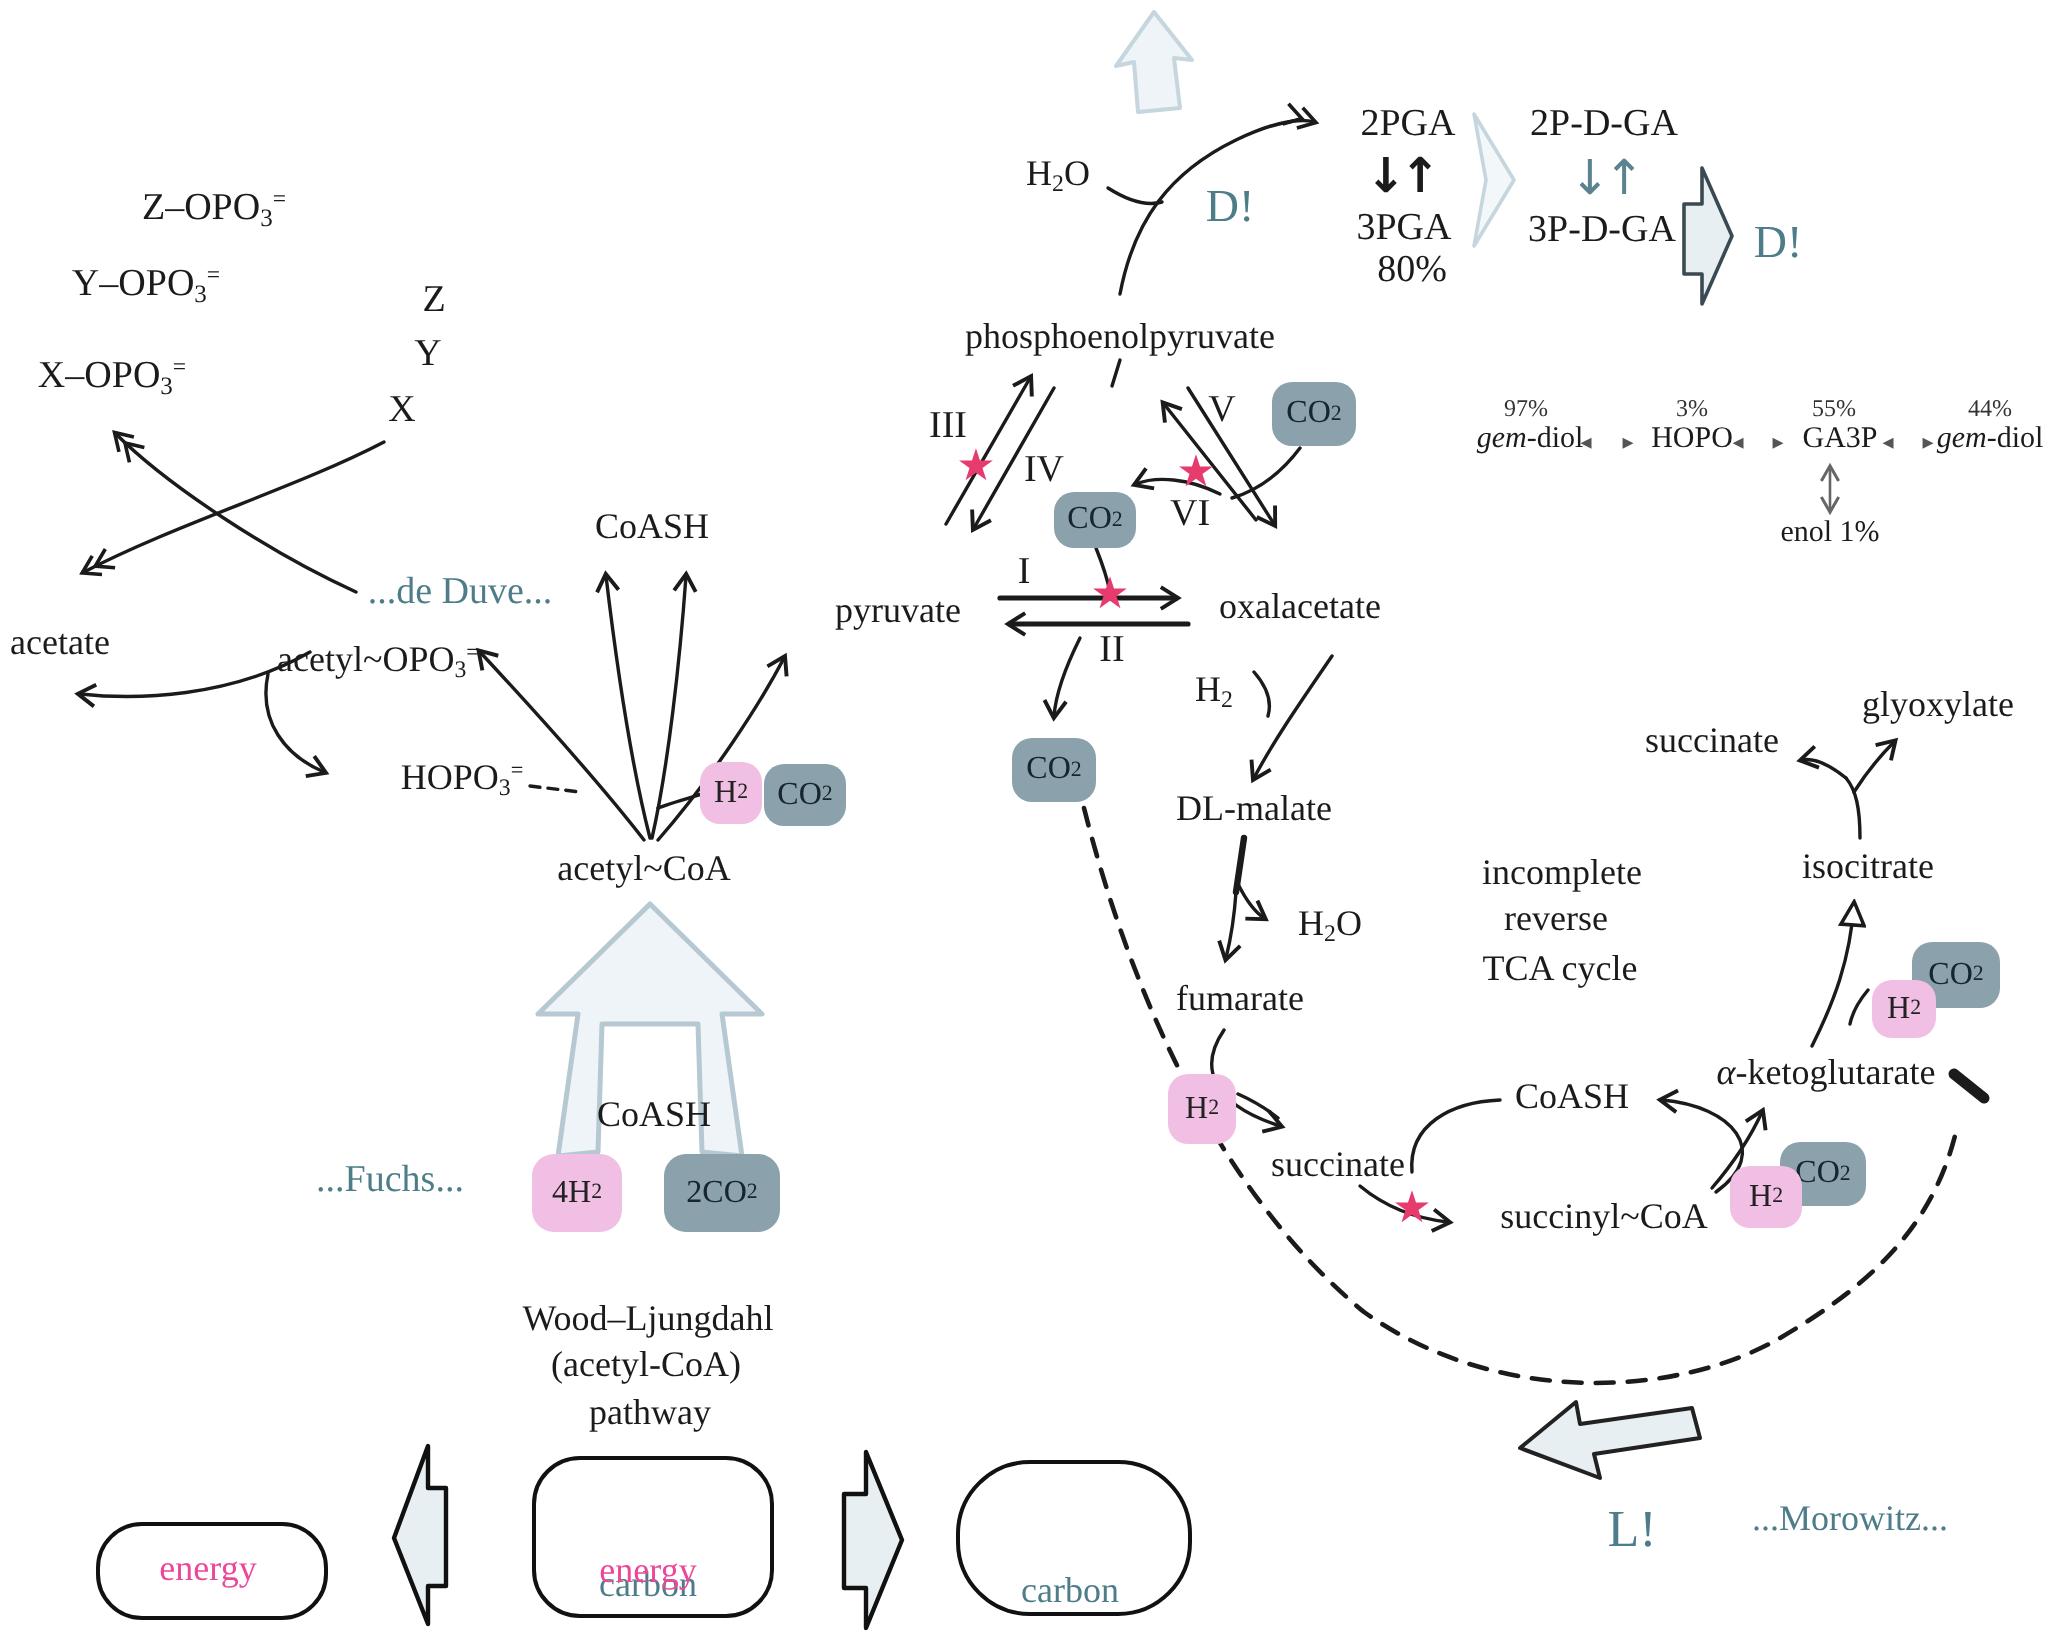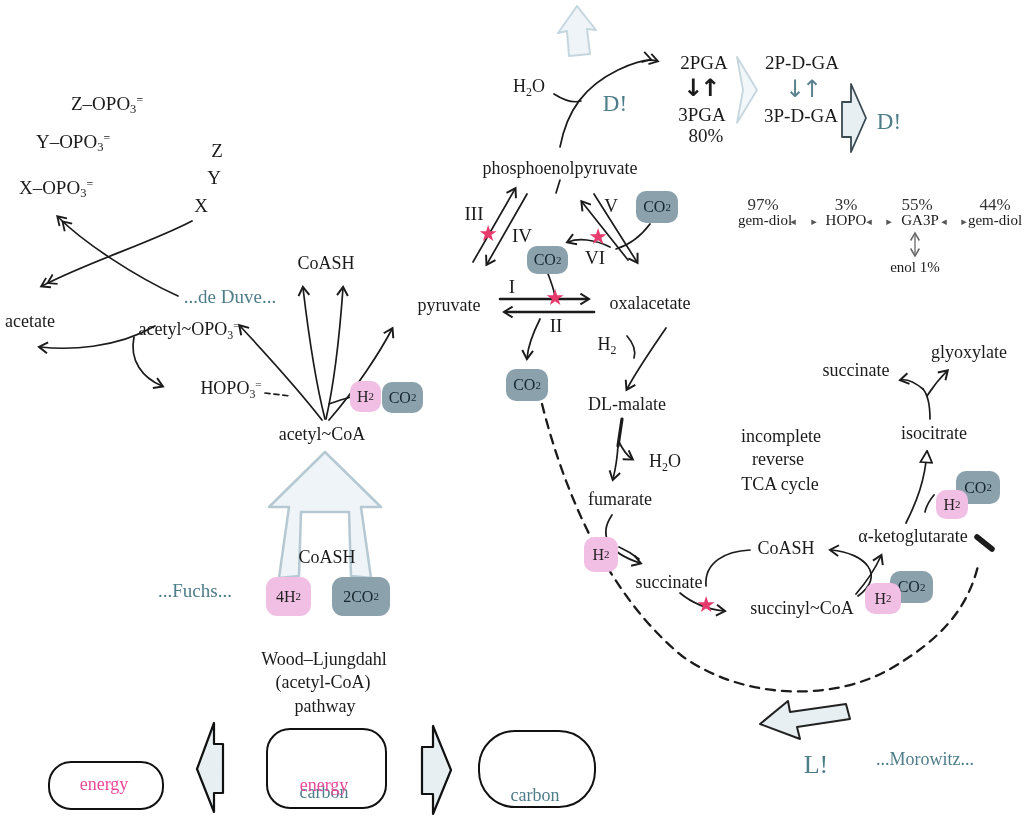--- a/index.html
+++ b/index.html
@@ -2,38 +2,38 @@
 <html><head>
 <meta charset="utf-8">
 <style>
   html,body{margin:0;padding:0;background:#fff;}
   .stage{position:relative;width:1024px;height:819px;background:#ffffff;overflow:hidden;
          font-family:"Liberation Serif","DejaVu Serif",serif;color:#1b1b1b;}
   svg.net{position:absolute;left:0;top:0;width:1024px;height:819px;}
   .lbl{position:absolute;transform:translate(-50%,-50%);white-space:nowrap;font-size:18px;line-height:1;}
   .lbl sub{font-size:.66em;vertical-align:-0.28em;}
   .lbl sup{font-size:.62em;vertical-align:0.55em;}
-  .fs19{font-size:19px;} .fs17{font-size:19px;} .fs15{font-size:15px;} .fs14{font-size:17px;color:#333;}
+  .fs19{font-size:19px;} .fs17{font-size:19px;} .fs15{font-size:15px;} .fs14{font-size:12px;color:#333;}
   .teal{color:#4e7d8a;margin-top:40px;} .pinkt{color:#ec4899;}
   .dbang{font-size:23px;color:#4e7d8a;} .lbang{font-size:26px;color:#4e7d8a;}
   .pairArrows{font-family:"DejaVu Sans",sans-serif;font-weight:bold;font-size:24px;letter-spacing:-3px;}
   .pairTeal{color:#5b838f;font-weight:normal;}
   .gap{font-size:11px;color:#555;font-family:"DejaVu Sans",sans-serif;letter-spacing:8px;}
   .star{position:absolute;transform:translate(-50%,-50%);color:#e73a6d;font-size:22px;
         font-family:"DejaVu Sans",sans-serif;line-height:1;}
   .chip{position:absolute;display:flex;align-items:center;justify-content:center;
         border-radius:10px;font-size:16px;line-height:1;}
   .chip sub{font-size:.68em;vertical-align:-0.3em;}
   .pink-chip{background:#f2bfe4;color:#222;}
   .gray-chip{background:#8ba1ac;color:#15262e;}
   .purple-box{position:absolute;background:#b07be0;border-radius:15px;
         box-shadow:0 0 0 3px #dbe7ee,0 0 0 4.5px #c9d8e2;
         display:flex;align-items:center;justify-content:center;font-size:17px;color:#241535;}
   .pill{position:absolute;border:2.3px solid #111;background:#fff;}
-  .ital{}
+  .ital{font-style:italic;}
 </style>
 </head>
 <body>
 
 <div class="stage">
 
 <svg class="net" viewBox="0 0 1024 819">
   <defs>
     <marker id="ah" viewBox="0 0 12 12" refX="9" refY="6" markerWidth="13" markerHeight="13" orient="auto" markerUnits="userSpaceOnUse">
       <path d="M2,1 L10,6 L2,11" fill="none" stroke="#1b1b1b" stroke-width="1.8"></path>

